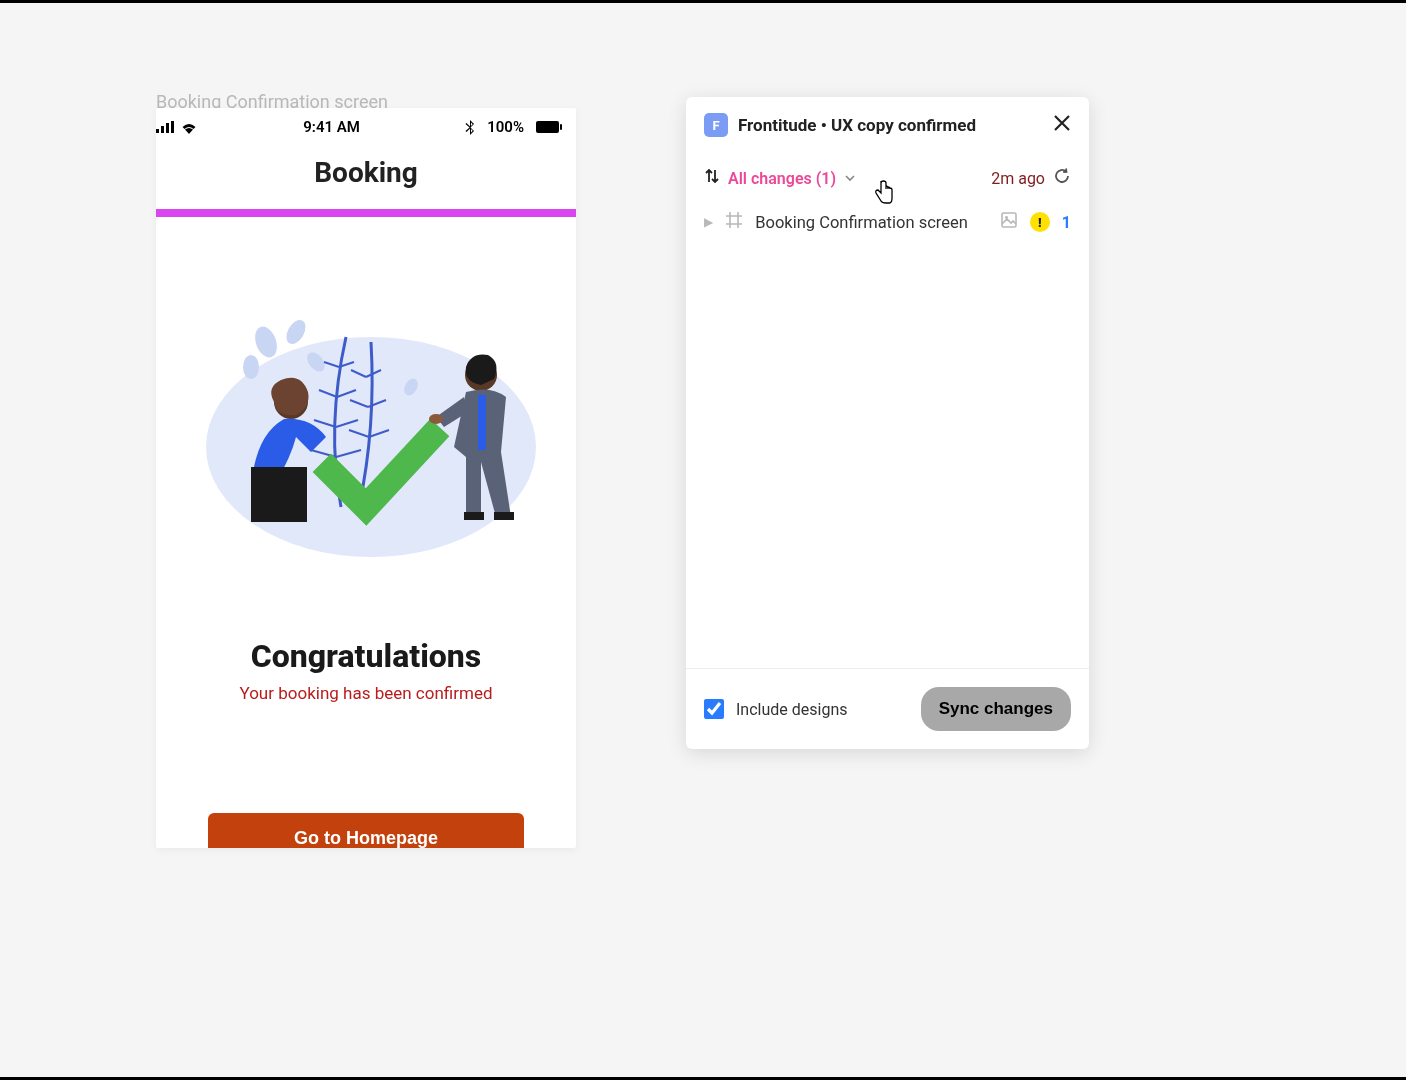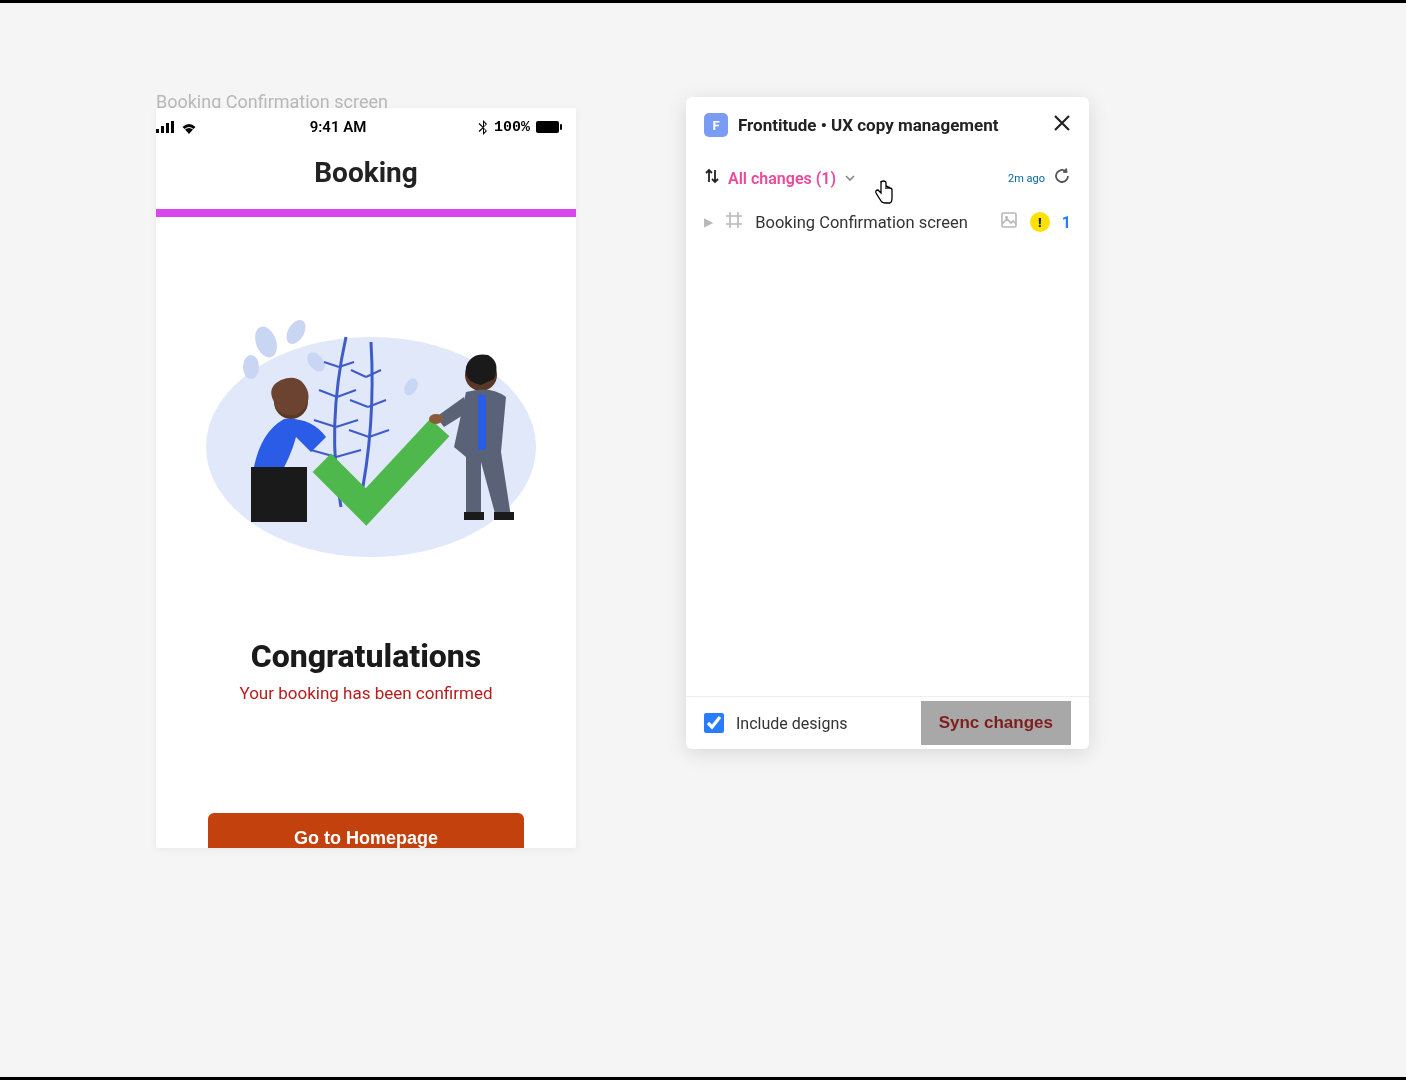--- a/index.html
+++ b/index.html
@@ -36,21 +36,21 @@
     }
     .status-bar {
       display: flex;
       align-items: center;
       justify-content: space-between;
       padding: 10px 14px 4px 0;
       font-size: 15px;
       font-weight: 600;
     }
     .status-left { display: flex; gap: 6px; align-items: center; }
-    .status-right { display: flex; gap: 6px; align-items: center; font-family: Liberation Mono, monospace; }
+    .status-right { display: flex; gap: 12px; align-items: center; }
     .signal-icon, .wifi-icon, .bt-icon, .battery-icon { display: inline-flex; }
     .mobile-header {
       text-align: center;
       padding: 16px 0 20px;
       border-bottom: 8px solid #d946ef;
     }
     .mobile-title {
       font-size: 28px;
       font-weight: 700;
       color: #222;
@@ -148,21 +148,21 @@
       align-items: center;
       padding: 14px 18px 8px;
       gap: 8px;
     }
     .sort-icon { color: #222; }
     .changes-label {
       font-size: 16px; font-weight: 600; color: #ec4899;
     }
     .chevron { color: #888; }
     .changes-spacer { flex: 1; }
-    .time-ago { color: #0369a1; font-size: 11px; }
+    .time-ago { color: #7f1d1d; font-size: 16px; }
     .refresh-icon { color: #555; cursor: pointer; }
     .change-row {
       display: flex;
       align-items: center;
       padding: 14px 18px;
       gap: 12px;
       cursor: pointer;
     }
     .expand-caret { color: #b8b8b8; font-size: 12px; }
     .frame-icon { color: #b8b8b8; }
@@ -178,38 +178,38 @@
       display: flex; align-items: center; justify-content: center;
       font-weight: 900; color: #222; font-size: 13px;
     }
     .change-count {
       color: #2a7cff; font-weight: 700; font-size: 16px;
     }
     .panel-body { flex: 1; }
     .panel-footer {
       display: flex;
       align-items: center;
-      padding: 4px 18px;
+      padding: 18px 18px;
       gap: 12px;
       border-top: 1px solid #eee;
     }
     .checkbox {
       width: 20px; height: 20px;
       accent-color: #2a7cff;
       cursor: pointer;
     }
     .include-label {
       flex: 1;
       font-size: 16px; color: #333;
     }
     .sync-btn {
       background: #a8a8a8;
-      color: #7f1d1d;
+      color: #000000;
       border: none;
-      border-radius: 0;
+      border-radius: 18px;
       padding: 12px 18px;
       font-size: 17px;
       font-weight: 600;
       cursor: pointer;
       text-align: right;
     }
     .cursor {
       position: absolute;
       left: 873px;
       top: 176px;
@@ -310,21 +310,21 @@
     </div>
     <div class="congrats">Congratulations</div>
     <div class="congrats-sub">Your booking has been confirmed</div>
     <button class="homepage-btn">Go to Homepage</button>
   </div>
 </div>
 
 <div class="panel">
   <div class="panel-header">
     <div class="panel-logo">F</div>
-    <div class="panel-title">Frontitude • UX copy management</div>
+    <div class="panel-title">Frontitude • UX copy confirmed</div>
     <span class="close-btn">
       <svg width="18" height="18" viewBox="0 0 18 18">
           <path d="M2 2 L16 16 M16 2 L2 16" stroke="currentColor" stroke-width="2.2"></path>
         </svg>
     </span>
   </div>
 
 
   <div class="changes-bar">
     <span class="sort-icon">

